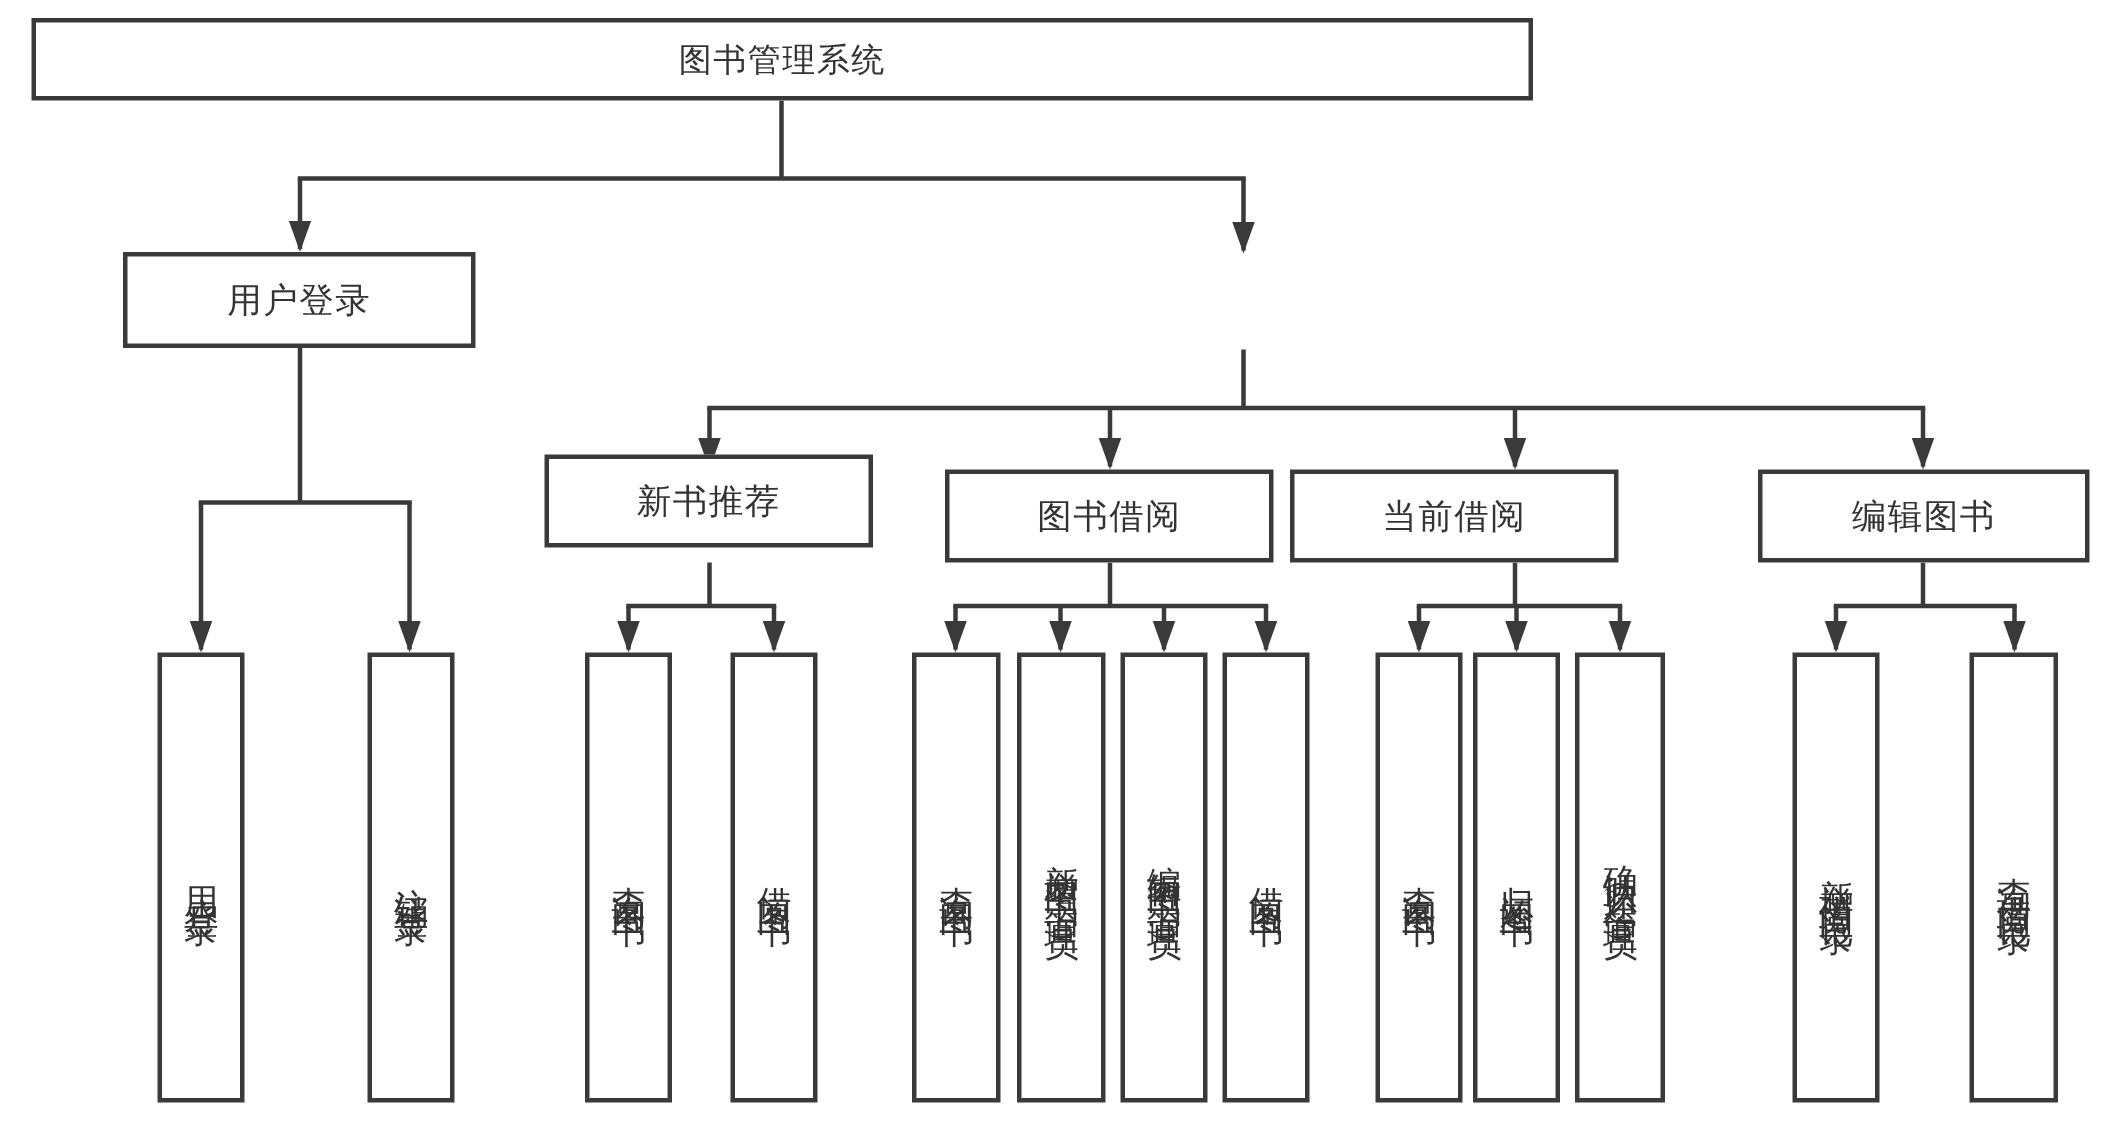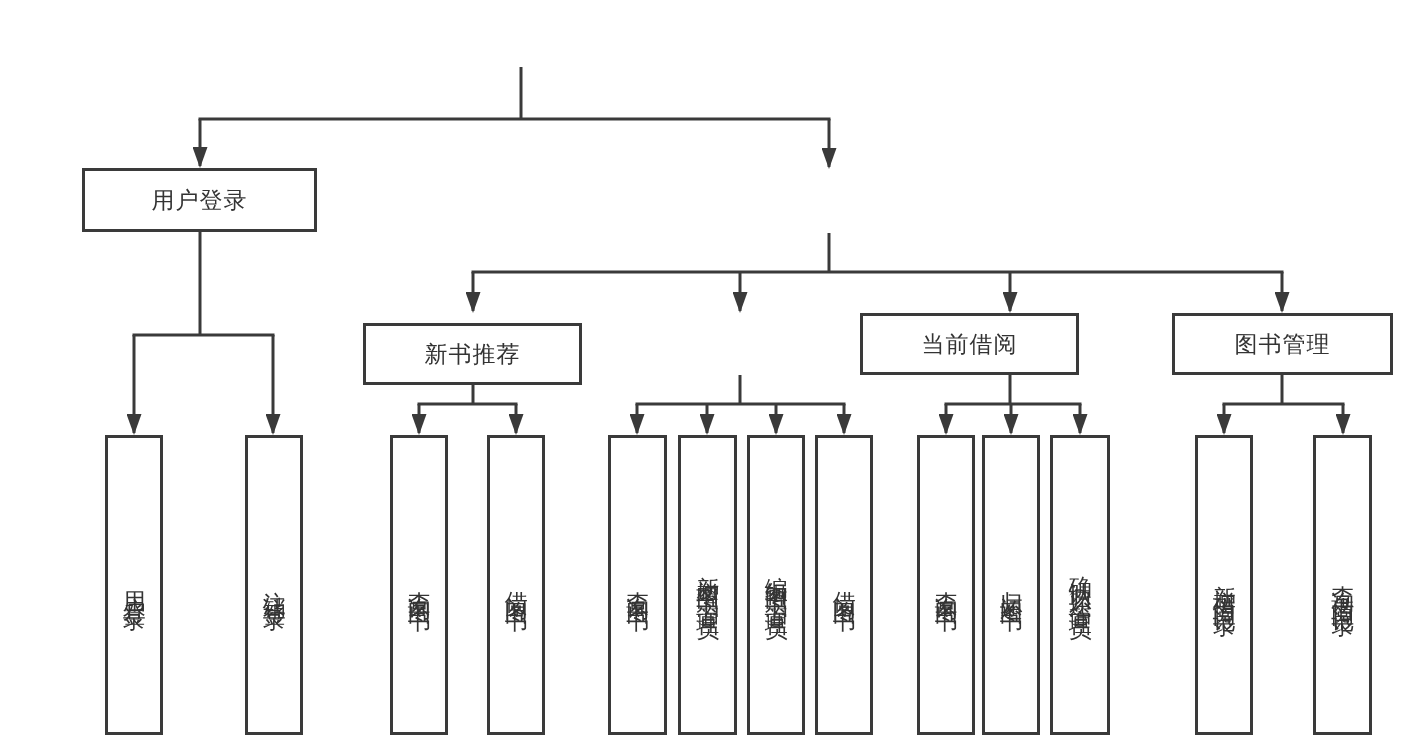--- a/index.html
+++ b/index.html
@@ -109,33 +109,39 @@
     <line x1="946" y1="404" x2="946" y2="433" marker-end="url(#arr)"></line>
     <line x1="1011" y1="404" x2="1011" y2="433" marker-end="url(#arr)"></line>
     <line x1="1080" y1="404" x2="1080" y2="433" marker-end="url(#arr)"></line>
 
     <line x1="1282" y1="375" x2="1282" y2="404"></line>
     <line x1="1224" y1="404" x2="1343" y2="404" stroke-linecap="square"></line>
     <line x1="1224" y1="404" x2="1224" y2="433" marker-end="url(#arr)"></line>
     <line x1="1343" y1="404" x2="1343" y2="433" marker-end="url(#arr)"></line>
   </svg>
 
+  <div class="box root" style="left:21px; top:12px; width:1001px; height:55px;">
+    <span>图书管理系统</span>
+  </div>
 
   <div class="box" style="left:82px; top:168px; width:235px; height:64px;">
     <span>用户登录</span>
   </div>
 
-  <div class="box" style="left:363px; top:323px; width:219px; height:62px;">
+  <div class="box" style="left:363px; top:303px; width:219px; height:62px;">
     <span>新书推荐</span>
+  </div>
+  <div class="box" style="left:630px; top:313px; width:219px; height:62px;">
+    <span>图书借阅</span>
   </div>
   <div class="box" style="left:860px; top:313px; width:219px; height:62px;">
     <span>当前借阅</span>
   </div>
   <div class="box" style="left:1172px; top:313px; width:221px; height:62px;">
-    <span>图书管理</span>
+    <span>编辑图书</span>
   </div>
 
   <div class="vbox" style="left:105px; top:435px; width:58px; height:300px;">
     <span class="vtext">用户登录</span>
   </div>
   <div class="vbox" style="left:245px; top:435px; width:58px; height:300px;">
     <span class="vtext">注销登录</span>
   </div>
 
   <div class="vbox" style="left:390px; top:435px; width:58px; height:300px;">

